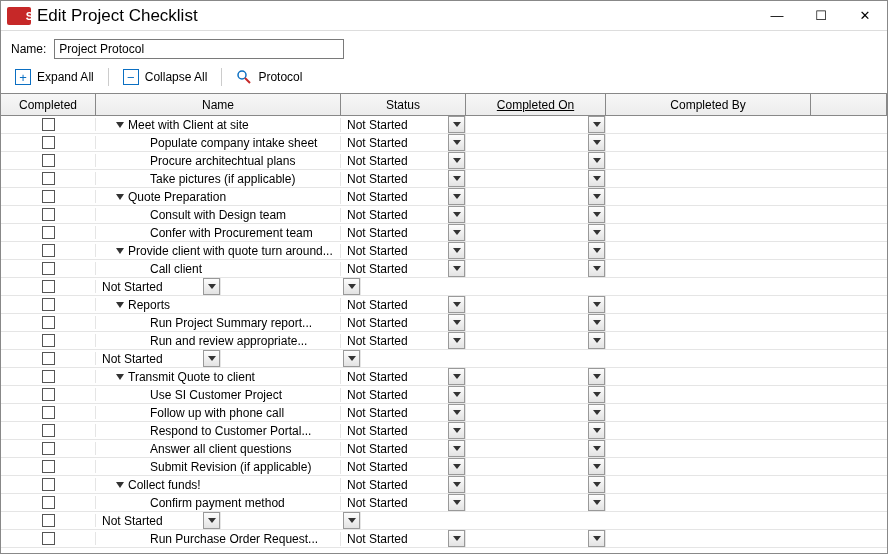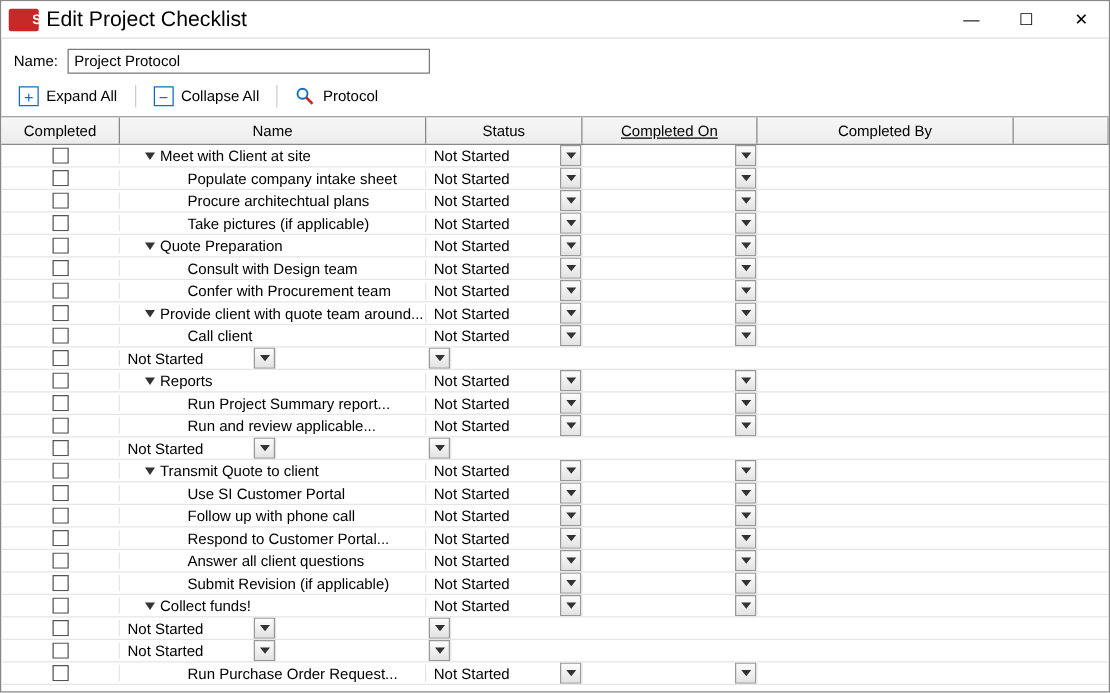--- a/index.html
+++ b/index.html
@@ -346,21 +346,21 @@
         <div class="cell col-completedby"></div>
         <div class="cell col-extra"></div>
       </div>
       <div class="row">
         <div class="cell col-completed">
           <div class="chk"></div>
         </div>
         <div class="cell col-name name-cell">
           <span class="indent" style="width: 16px;"></span>
           <span class="expander"></span>
-          <span>Provide client with quote team around...</span>
+          <span>Provide client with quote turn around...</span>
         </div>
         <div class="cell col-status status-cell">
           <span>Not Started</span>
           <div class="dd-btn"></div>
         </div>
         <div class="cell col-completedon completedon-cell">
           <div class="dd-btn"></div>
         </div>
         <div class="cell col-completedby"></div>
         <div class="cell col-extra"></div>
@@ -436,21 +436,21 @@
         <div class="cell col-completedby"></div>
         <div class="cell col-extra"></div>
       </div>
       <div class="row">
         <div class="cell col-completed">
           <div class="chk"></div>
         </div>
         <div class="cell col-name name-cell">
           <span class="indent" style="width: 38px;"></span>
           <span class="indent" style="width: 12px;"></span>
-          <span>Run and review applicable...</span>
+          <span>Run and review appropriate...</span>
         </div>
         <div class="cell col-status status-cell">
           <span>Not Started</span>
           <div class="dd-btn"></div>
         </div>
         <div class="cell col-completedon completedon-cell">
           <div class="dd-btn"></div>
         </div>
         <div class="cell col-completedby"></div>
         <div class="cell col-extra"></div>
@@ -488,21 +488,21 @@
         <div class="cell col-completedby"></div>
         <div class="cell col-extra"></div>
       </div>
       <div class="row">
         <div class="cell col-completed">
           <div class="chk"></div>
         </div>
         <div class="cell col-name name-cell">
           <span class="indent" style="width: 38px;"></span>
           <span class="indent" style="width: 12px;"></span>
-          <span>Use SI Customer Portal</span>
+          <span>Use SI Customer Project</span>
         </div>
         <div class="cell col-status status-cell">
           <span>Not Started</span>
           <div class="dd-btn"></div>
         </div>
         <div class="cell col-completedon completedon-cell">
           <div class="dd-btn"></div>
         </div>
         <div class="cell col-completedby"></div>
         <div class="cell col-extra"></div>
@@ -598,20 +598,25 @@
         </div>
         <div class="cell col-completedon completedon-cell">
           <div class="dd-btn"></div>
         </div>
         <div class="cell col-completedby"></div>
         <div class="cell col-extra"></div>
       </div>
       <div class="row">
         <div class="cell col-completed">
           <div class="chk"></div>
+        </div>
+        <div class="cell col-name name-cell">
+          <span class="indent" style="width: 38px;"></span>
+          <span class="indent" style="width: 12px;"></span>
+          <span>Confirm payment method</span>
         </div>
         <div class="cell col-status status-cell">
           <span>Not Started</span>
           <div class="dd-btn"></div>
         </div>
         <div class="cell col-completedon completedon-cell">
           <div class="dd-btn"></div>
         </div>
         <div class="cell col-completedby"></div>
         <div class="cell col-extra"></div>

